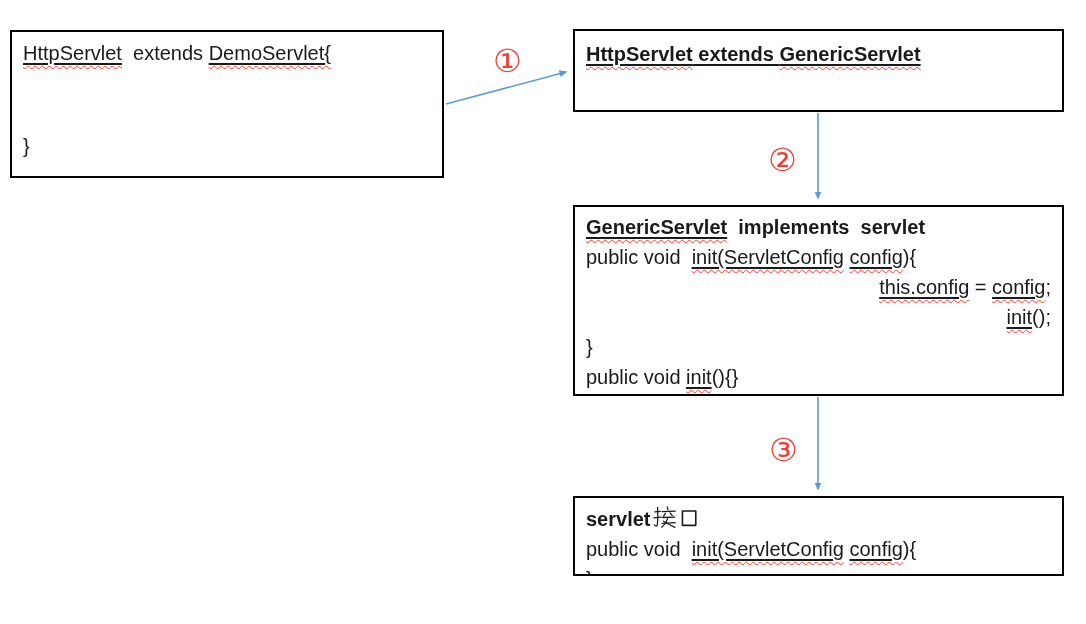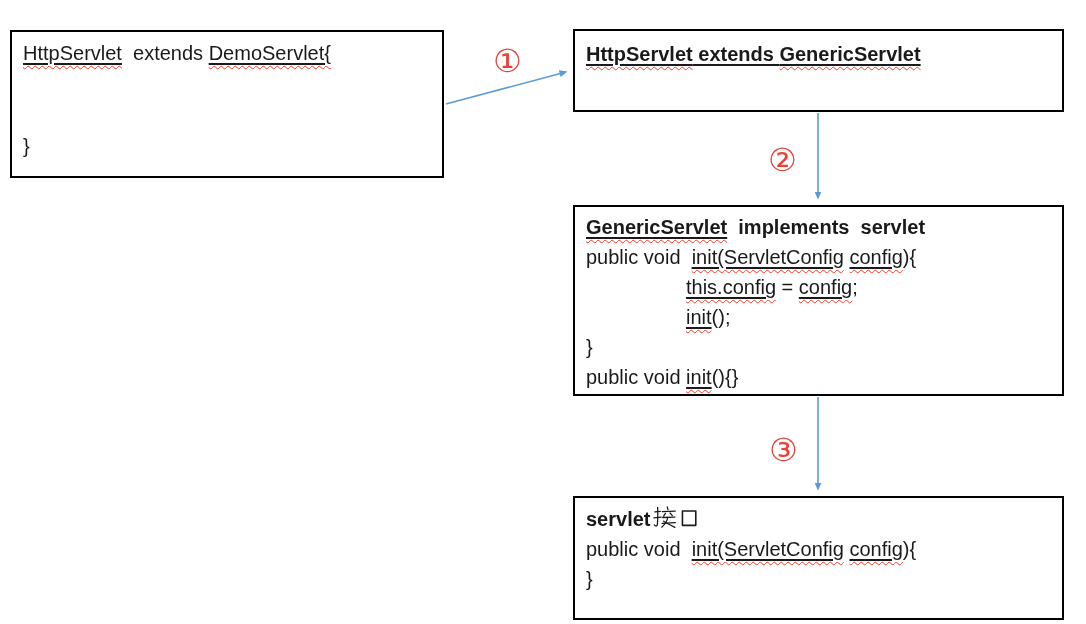--- a/index.html
+++ b/index.html
@@ -15,24 +15,24 @@
     border:2px solid var(--border,#000);
     background:#fff;
     padding:5px 11px;
     font-size:20px;
     white-space:pre;
     overflow:hidden;
   }
   .box-demo   {left:10px;  top:30px;  width:434px; height:148px; padding-top:6px;}
   .box-http   {left:573px; top:29px;  width:491px; height:83px;  padding-top:8px;}
   .box-generic{left:573px; top:205px; width:491px; height:191px; }
-  .box-servlet{left:573px; top:496px; width:491px; height:124px; padding-top:6px;}
+  .box-servlet{left:573px; top:496px; width:491px; height:80px; padding-top:6px;}
   .line{line-height:30px;min-height:30px;}
   .box-demo .line{line-height:31px;min-height:31px;}
-  .line.indent{padding-left:100px;}
+  .line.indent{padding-left:100px;text-align:right;}
   .line.bold{font-weight:bold;}
   
   .ul{
     text-decoration:underline;
     text-decoration-color:var(--text,#1a1a1a);
     text-decoration-thickness:1.5px;
     text-underline-offset:3px;
   }
   
   .sq{

